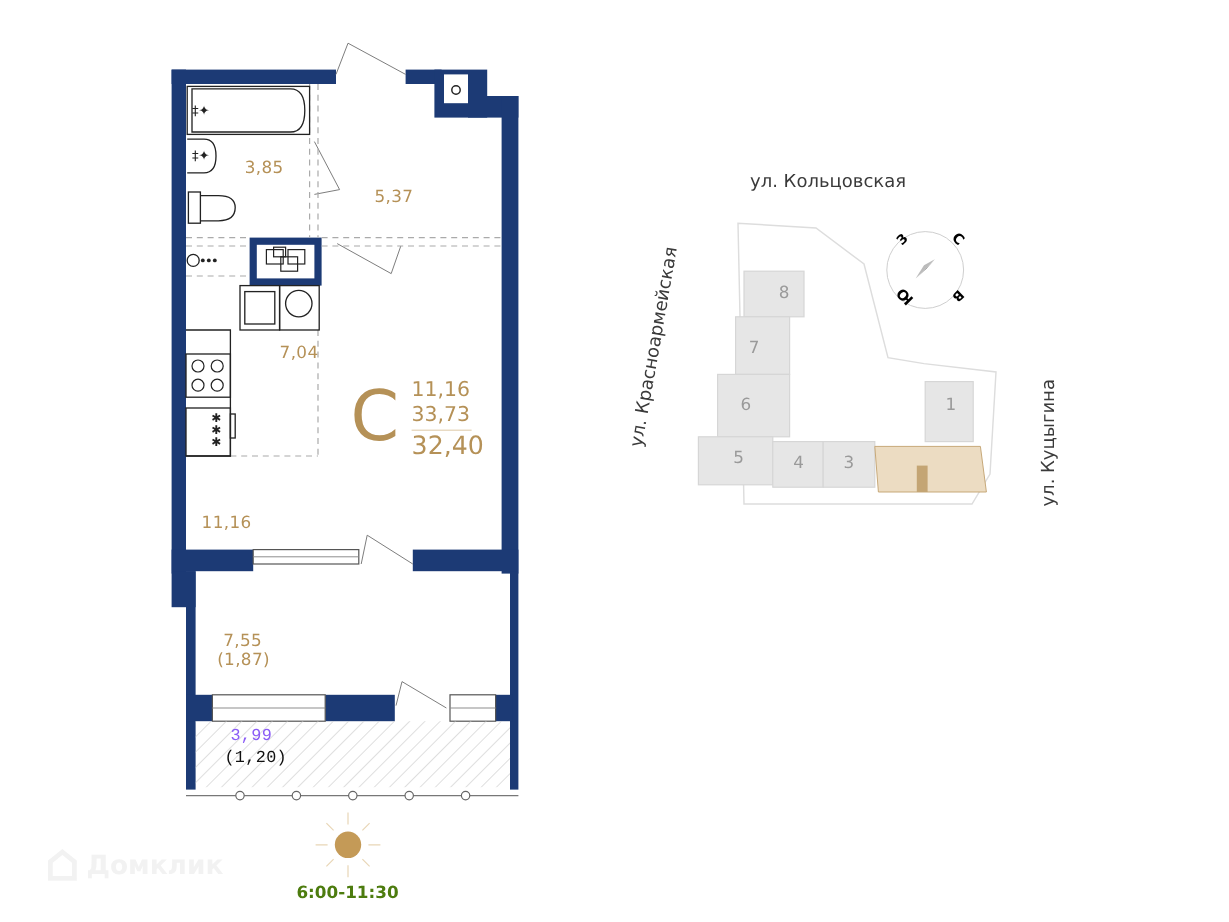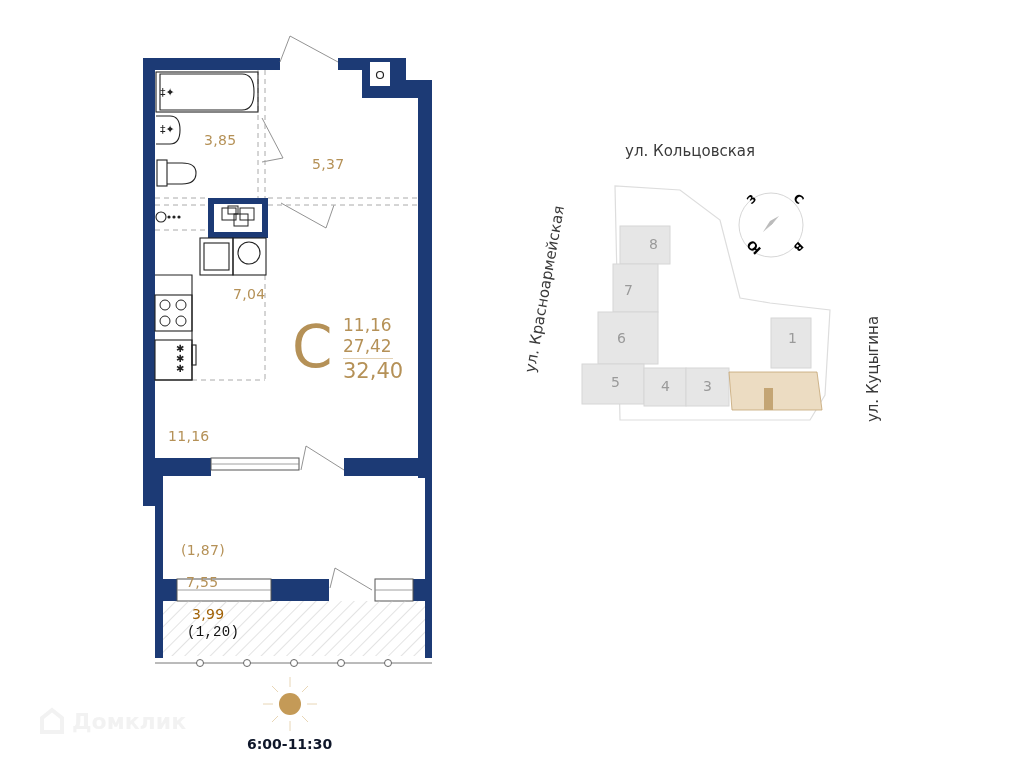--- a/index.html
+++ b/index.html
@@ -131,45 +131,45 @@
         <text x="176" y="372">✱</text>
     <text x="160" y="96" font-size="11">‡✦</text>
     <text x="160" y="133" font-size="11">‡✦</text>
   </g>
 </svg>
 
   <div class="abs gold area" style="left:204px;top:132px;">3,85</div>
   <div class="abs gold area" style="left:312px;top:132px;margin-top:24px;">5,37</div>
   <div class="abs gold area" style="left:220px;top:286px;margin-left:13px;">7,04</div>
   <div class="abs gold area" style="left:168px;top:428px;">11,16</div>
-  <div class="abs gold area" style="left:186px;top:526px;margin-top:48px;">7,55</div>
+  <div class="abs gold area" style="left:186px;top:526px;">7,55</div>
   <div class="abs gold area" style="left:181px;top:542px;">(1,87)</div>
-  <div class="abs area" style="left:192px;top:606px;color:#a16207;">3,99</div>
+  <div class="abs area" style="left:192px;top:606px;color:#8b5cf6;font-family:Liberation Mono, monospace;">3,99</div>
   <div class="abs area" style="left:187px;top:624px;color:#111;font-family:Liberation Mono, monospace;">(1,20)</div>
 
   <div class="abs gold" style="left:292px;top:318px;font-size:58px;line-height:58px;">С</div>
   <div class="abs gold" style="left:343px;top:315px;font-size:17px;">11,16</div>
-  <div class="abs gold" style="left:343px;top:336px;font-size:17px;">27,42</div>
+  <div class="abs gold" style="left:343px;top:336px;font-size:17px;">33,73</div>
   <div class="abs" style="left:343px;top:358px;width:50px;height:1px;background:#e3d2b5;"></div>
   <div class="abs gold" style="left:343px;top:359px;font-size:21px;">32,40</div>
 
   <svg class="abs" width="60" height="60" style="left:260px;top:674px;">
     <g stroke="#e8d6b6" stroke-width="1">
       <line x1="30" y1="3" x2="30" y2="13"></line>
         <line x1="30" y1="47" x2="30" y2="57"></line>
       <line x1="3" y1="30" x2="13" y2="30"></line>
         <line x1="47" y1="30" x2="57" y2="30"></line>
       <line x1="12" y1="12" x2="18" y2="18"></line>
         <line x1="42" y1="42" x2="48" y2="48"></line>
       <line x1="12" y1="48" x2="18" y2="42"></line>
         <line x1="42" y1="18" x2="48" y2="12"></line>
     </g>
     <circle cx="30" cy="30" r="11" fill="#c49a57"></circle>
   </svg>
-  <div class="abs" style="left:247px;top:736px;font-size:14px;font-weight:bold;color:#0f172a;">6:00-11:30</div>
+  <div class="abs" style="left:247px;top:736px;font-size:14px;font-weight:bold;color:#4d7c0f;">6:00-11:30</div>
 
   <div class="abs" style="left:38px;top:706px;display:flex;align-items:center;gap:6px;opacity:0.9;">
     <svg width="28" height="30" style="position:static">
       <path d="M4 12 L14 4 L24 12 V26 H4 Z" fill="none" stroke="#f1f1f1" stroke-width="4"></path>
     </svg>
     <span style="font-size:22px;font-weight:bold;color:#f1f1f1;">Домклик</span>
   </div>
 </div>
 
 <div class="abs" style="left:480px;top:0;width:544px;height:632px;">

